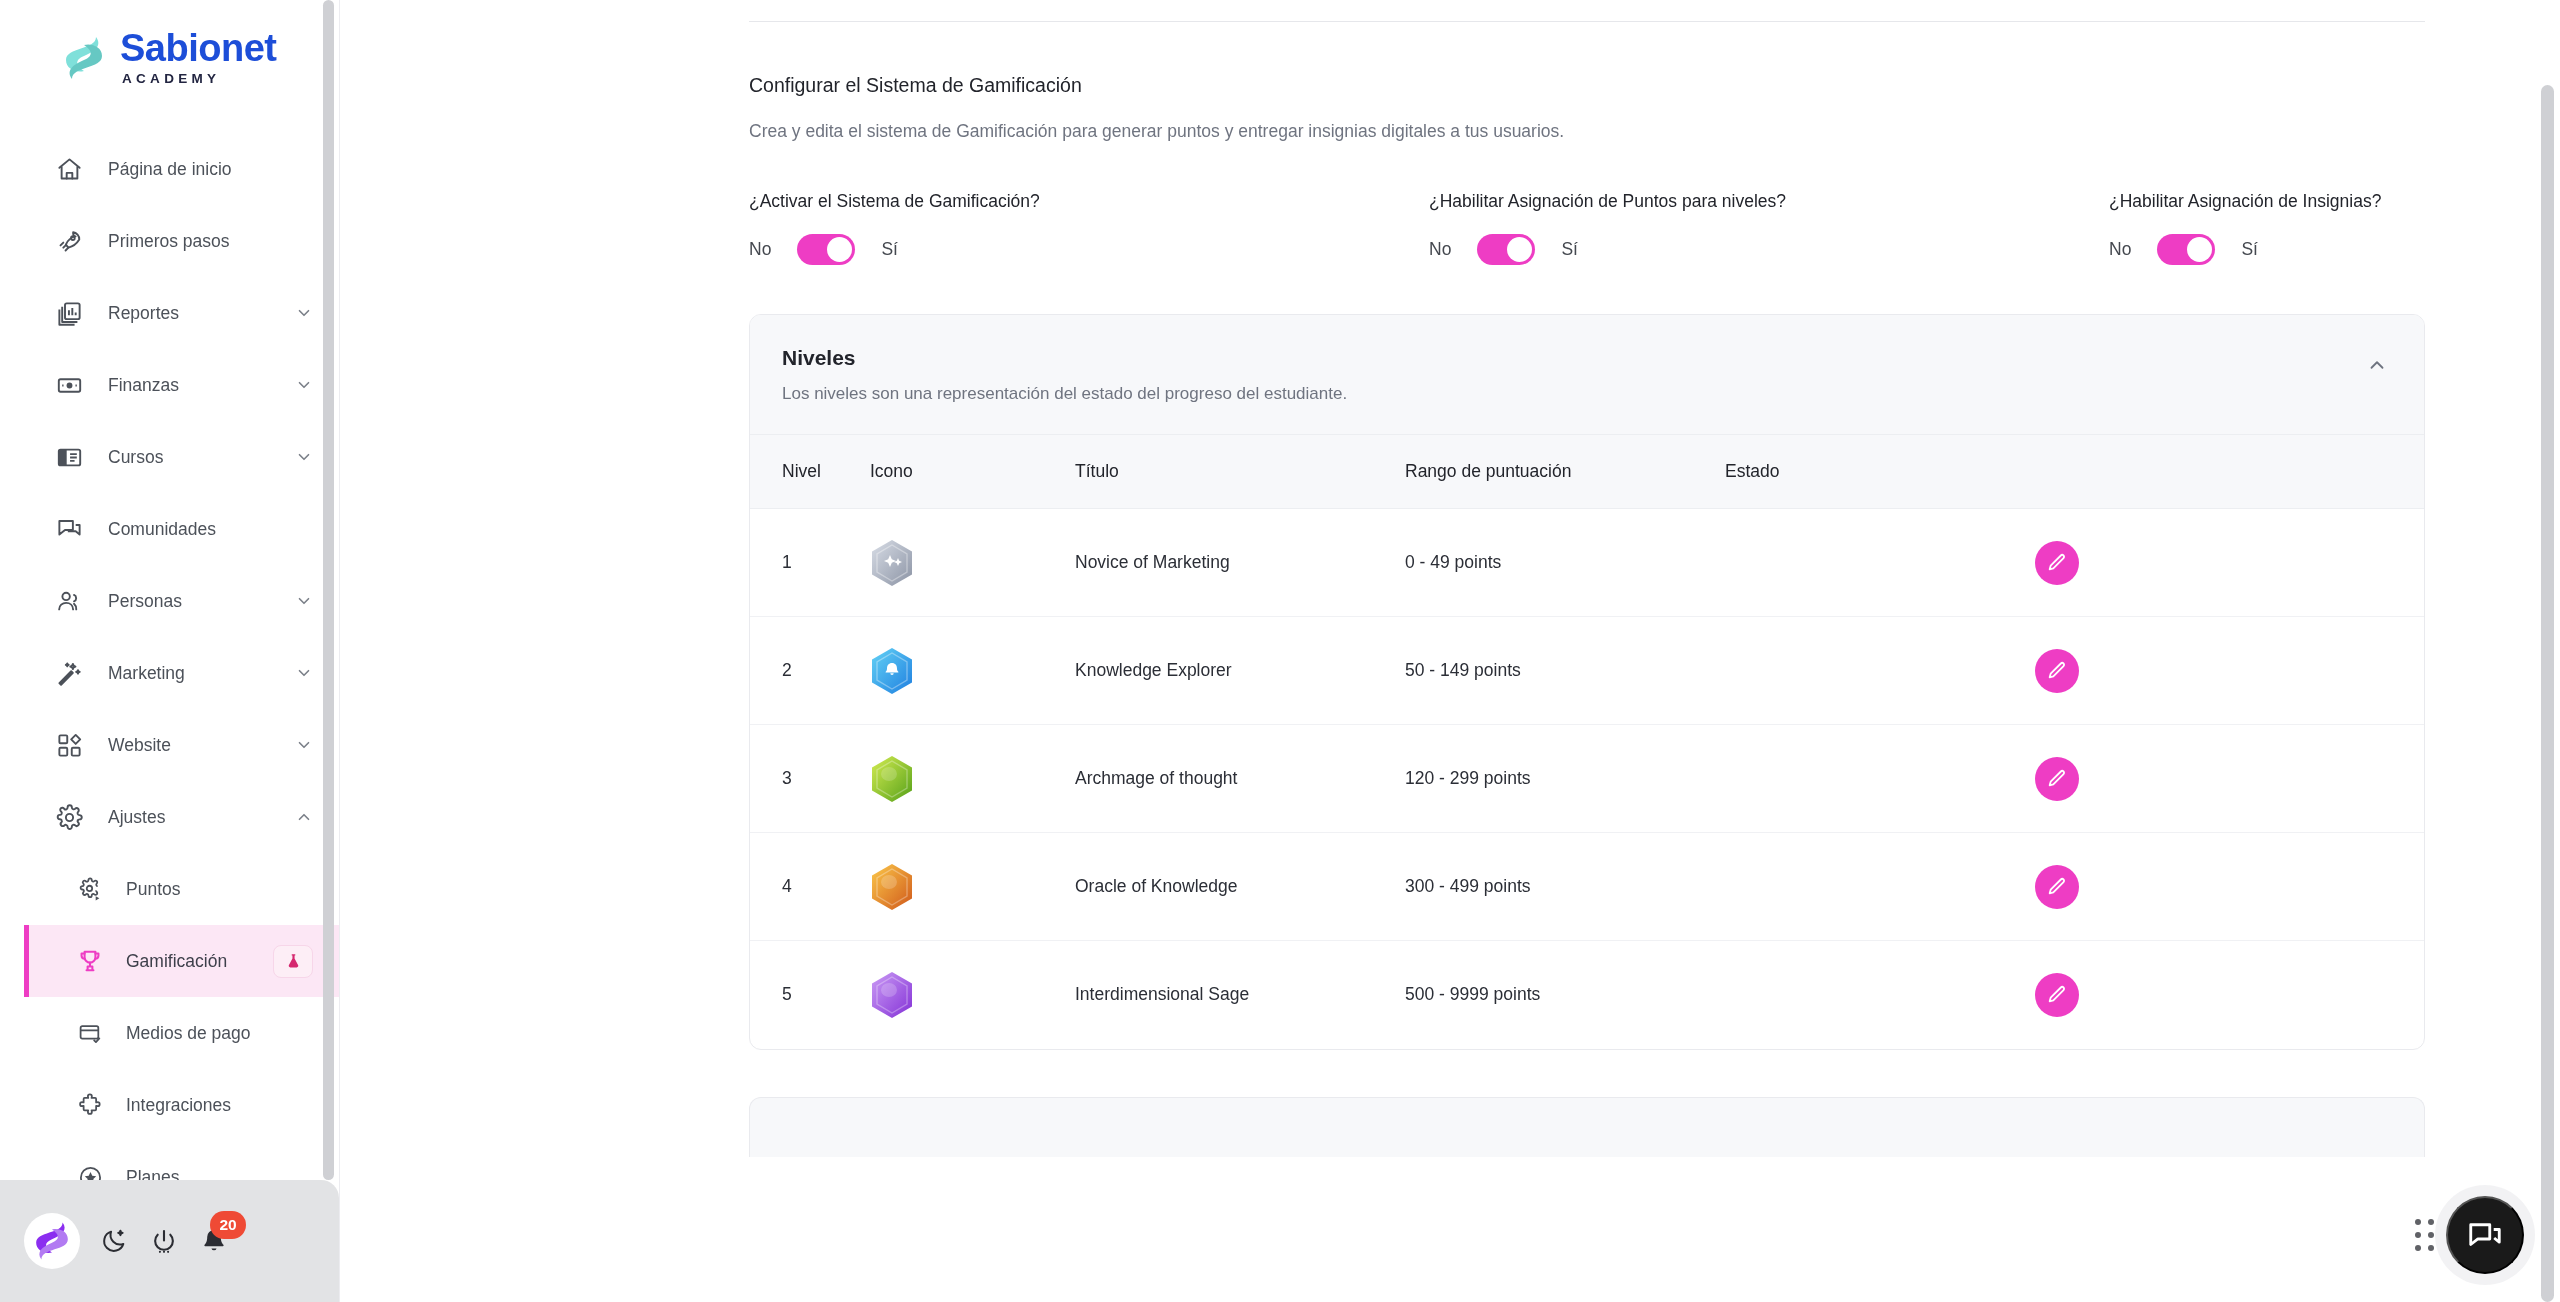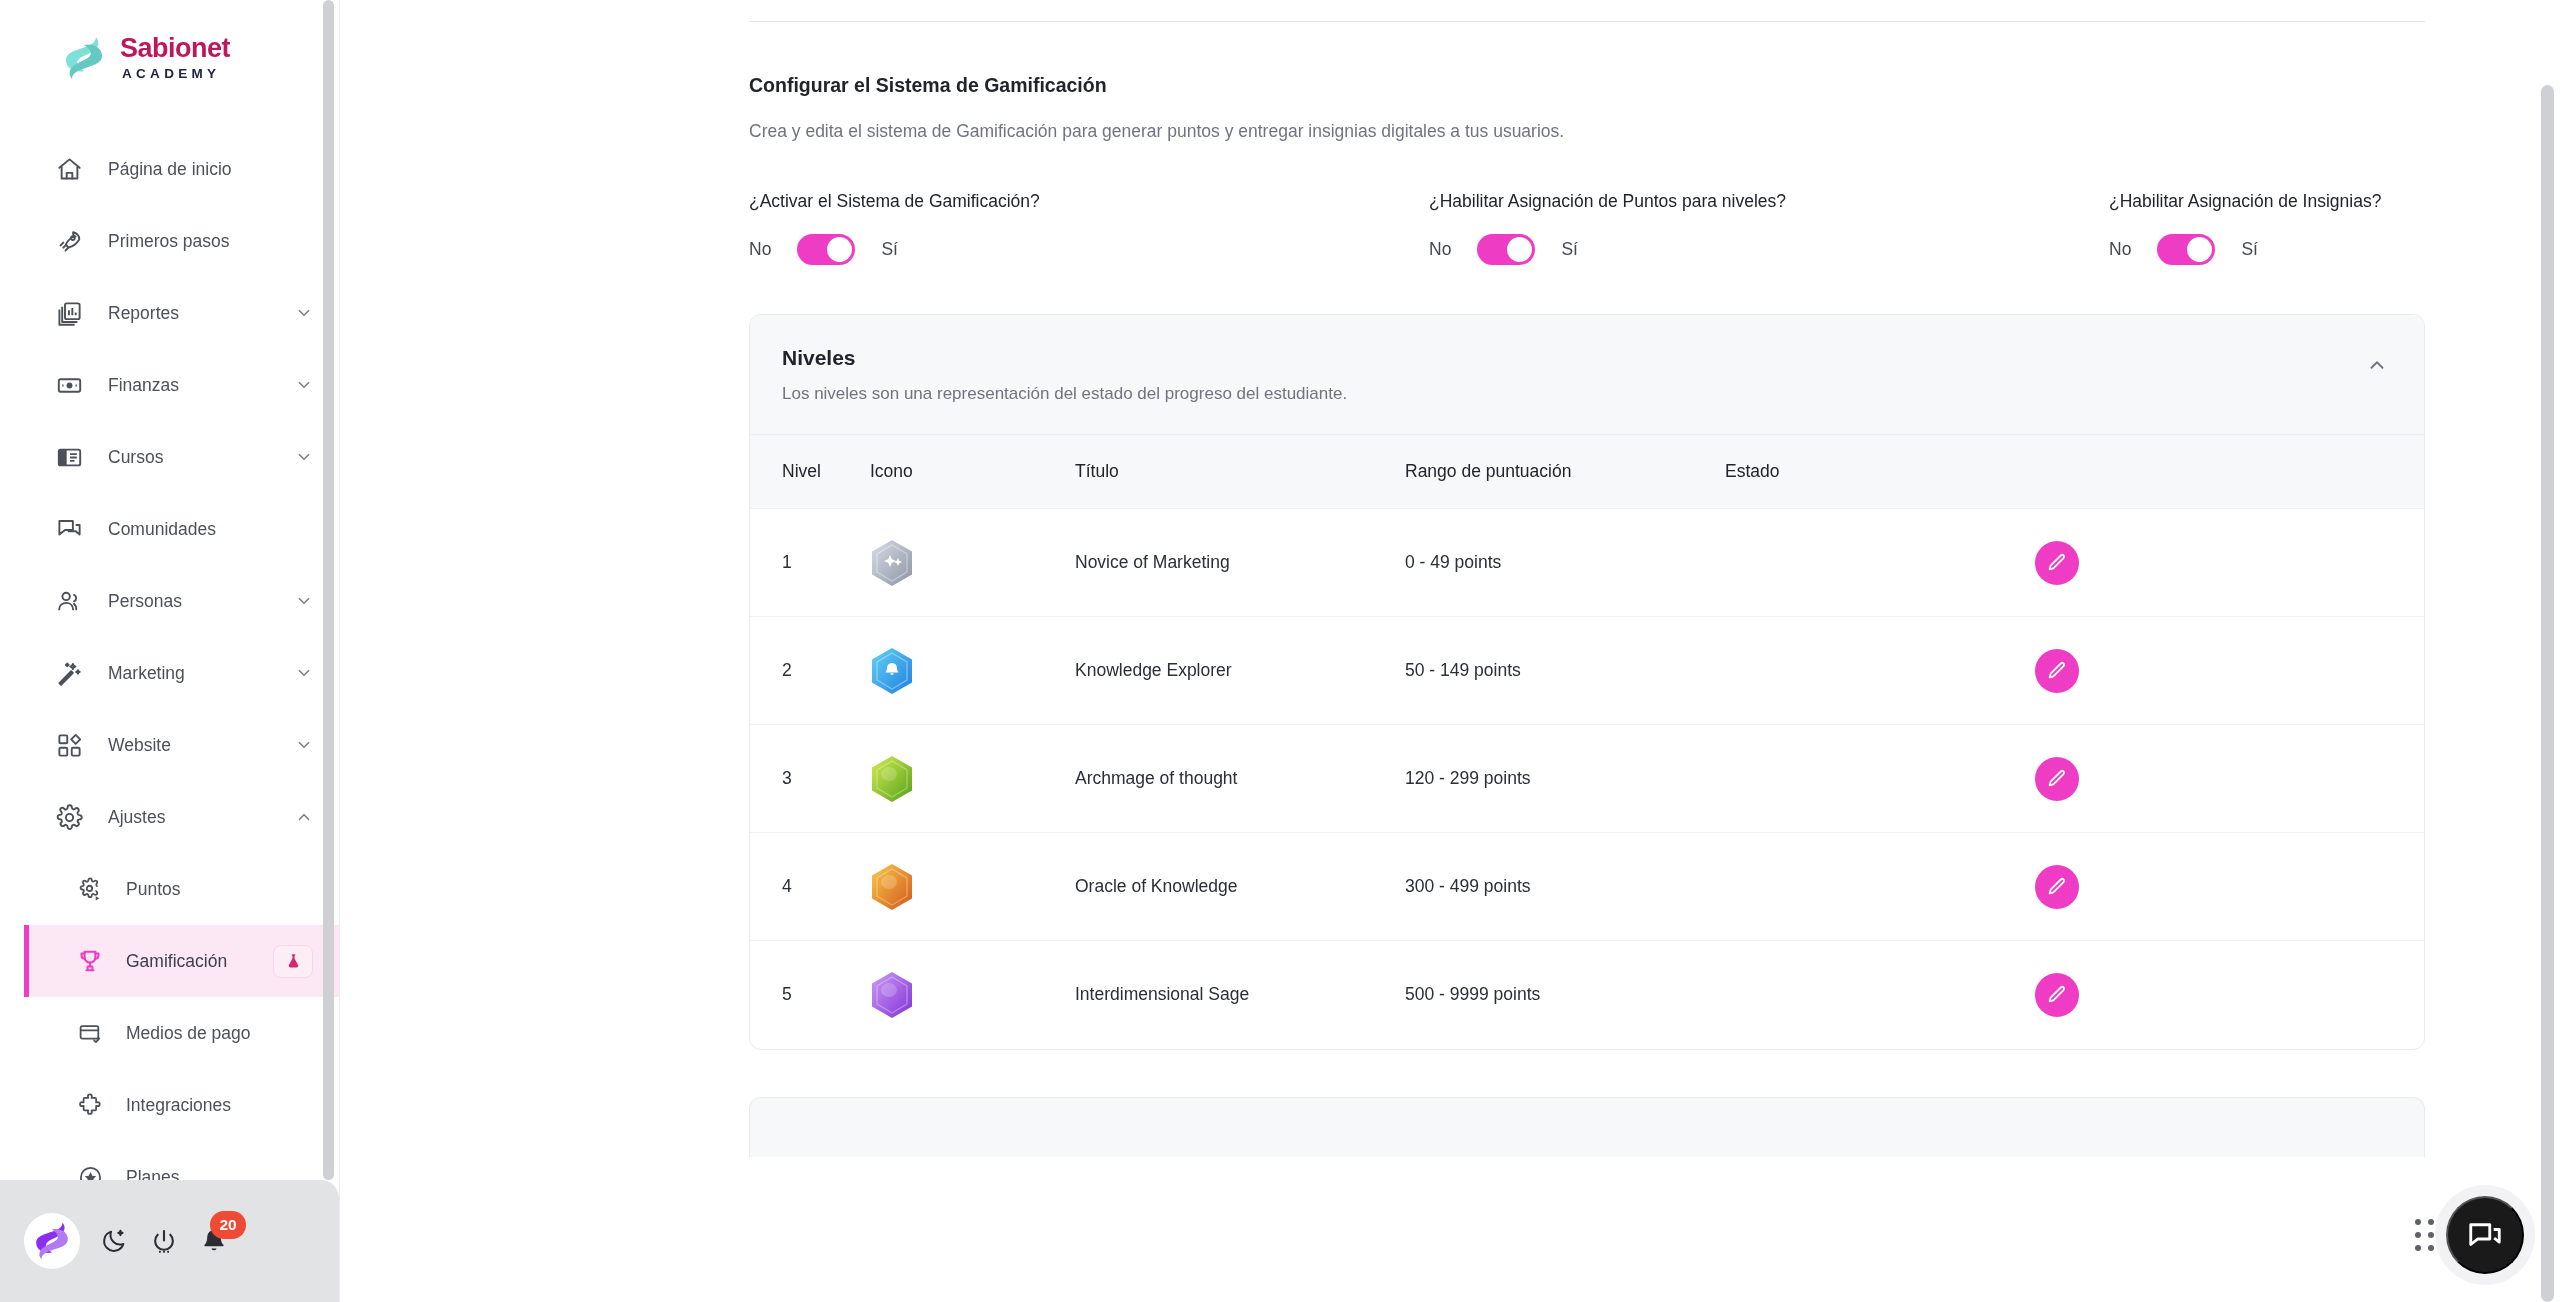--- a/index.html
+++ b/index.html
@@ -22,21 +22,21 @@
     flex: 1 1 auto; overflow: hidden; position: relative;
     padding-top: 0;
   }
   .logo-wrap {
     height: 115px; display: flex; align-items: center;
     padding-left: 62px; gap: 14px;
   }
   .logo-mark { width: 44px; height: 50px; flex: 0 0 44px; }
   .logo-text { display: flex; flex-direction: column; line-height: 1; }
   .logo-name {
-    font-size: 27px; font-weight: 700; color: #be185d;
+    font-size: 38px; font-weight: 700; color: #1d4ed8;
     letter-spacing: -0.5px;
   }
   .logo-sub {
     font-size: 13.5px; font-weight: 700; color: #222541;
     letter-spacing: 4.3px; margin-top: 5px; padding-left: 2px;
   }
 
   .nav { padding-top: 18px; }
   .nav-item {
     display: flex; align-items: center; height: 72px;
@@ -110,21 +110,21 @@
     flex: 1 1 auto; height: 1302px; position: relative;
     background: #ffffff; overflow: hidden;
   }
   .top-divider {
     height: 1px; background: #e6e7eb;
     margin: 21px 135px 0 409px;
   }
   .content { padding: 0 0 0 409px; }
 
   .page-title {
-    font-size: 19.5px; font-weight: 700; color: #22242b;
+    font-size: 19.5px; font-weight: 400; color: #22242b;
     margin-top: 52px;
   }
   .page-desc {
     font-size: 17.5px; color: #6f7480; margin-top: 24px;
   }
 
   .toggles-row { display: flex; margin-top: 49px; }
   .toggle-group { width: 680px; }
   .toggle-group:nth-child(3) { width: auto; }
   .tg-label {

